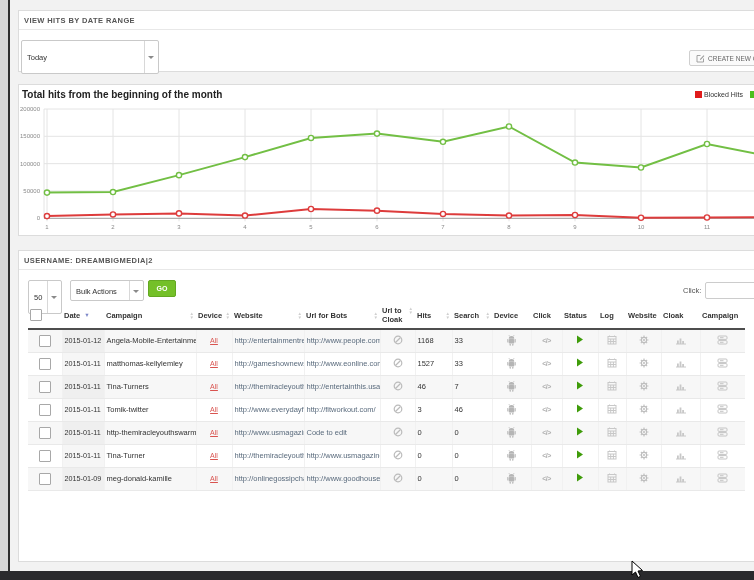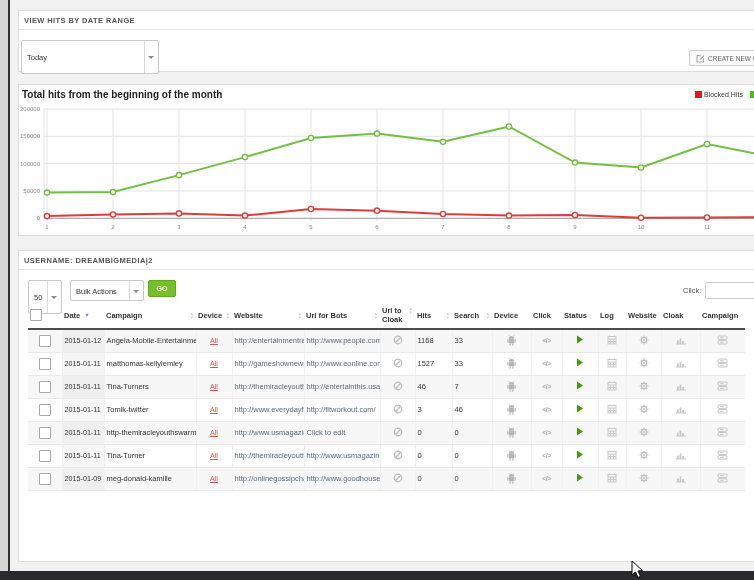--- a/index.html
+++ b/index.html
@@ -477,21 +477,21 @@
               </g>
             </svg></td>
   </tr>
 
   <tr class="odd">
     <td class="icon-cell"><span class="cb"></span></td>
     <td class="c-date">2015-01-11</td>
     <td class="c-campaign">http-themiracleyouthswarm-com-fb2-</td>
     <td class="icon-cell"><span class="dev-link">All</span></td>
     <td class="c-url">http://www.usmagazine.c...</td>
-    <td class="c-url">Click to edit</td>
+    <td class="c-url">Code to edit</td>
     <td class="icon-cell"><svg width="10" height="10" viewBox="0 0 10 10">
               <circle cx="5" cy="5" r="3.8" fill="none" stroke="#bbbbbb" stroke-width="1.2"></circle>
               <line x1="2.5" y1="7.5" x2="7.5" y2="2.5" stroke="#bbbbbb" stroke-width="1.2"></line>
             </svg></td>
     <td>0</td>
     <td>0</td>
     <td class="icon-cell"><svg width="11" height="12" viewBox="0 0 12 13">
               <g fill="#b5b5b5">
                 <path d="M3.2 1.2 L4 2.5" stroke="#b5b5b5" stroke-width="0.8"></path>
                 <path d="M8.8 1.2 L8 2.5" stroke="#b5b5b5" stroke-width="0.8"></path>

